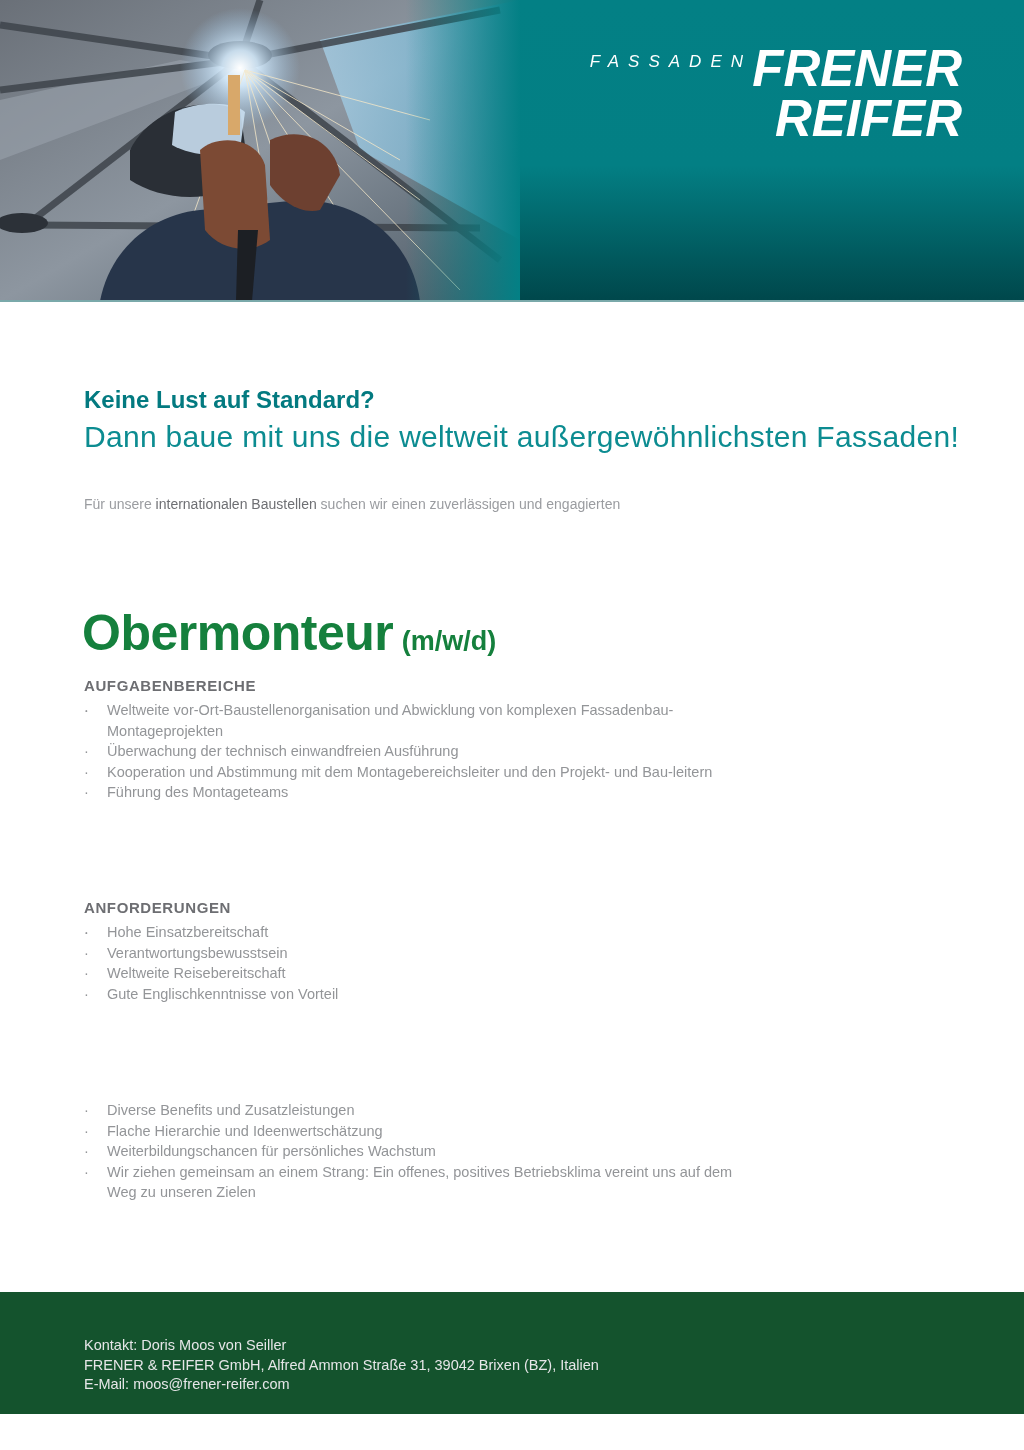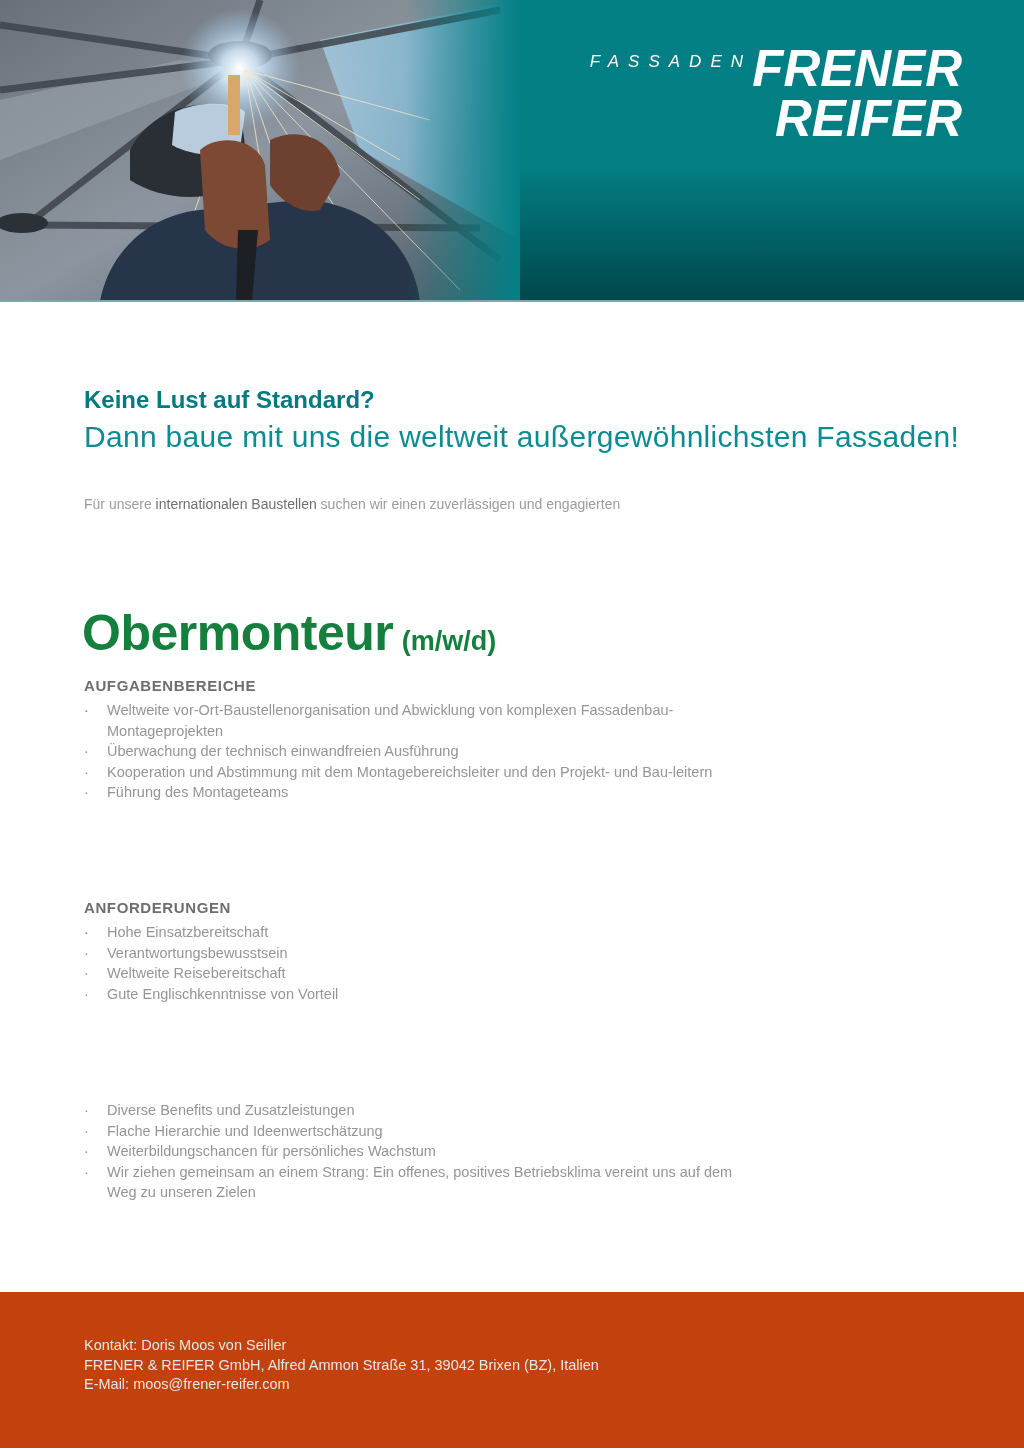--- a/index.html
+++ b/index.html
@@ -53,21 +53,21 @@
     margin: 0 0 6px 0; font-size: 15px; font-weight: 700; color: #6d6e72; letter-spacing: 0.6px;
   }
   .section ul { list-style: none; margin: 0; padding: 0; }
   .section li {
     position: relative; padding-left: 23px; font-size: 14.5px; line-height: 20.6px; color: #939598;
   }
   .section li .bullet {
     position: absolute; left: 0; top: 0; color: #939598;
   }
   .footer {
-    position: absolute; left: 0; top: 1292px; width: 1024px; height: 156px; background: #c2410c;
+    position: absolute; left: 0; top: 1292px; width: 1024px; height: 122px; background: #14532d;
   }
   .footer-text {
     position: absolute; left: 84px; top: 44px; color: #e6e6e8; font-size: 14.5px; line-height: 19.6px;
   }
 </style>
 </head>
 <body>
 
 <div class="header">
   <div class="photo">

